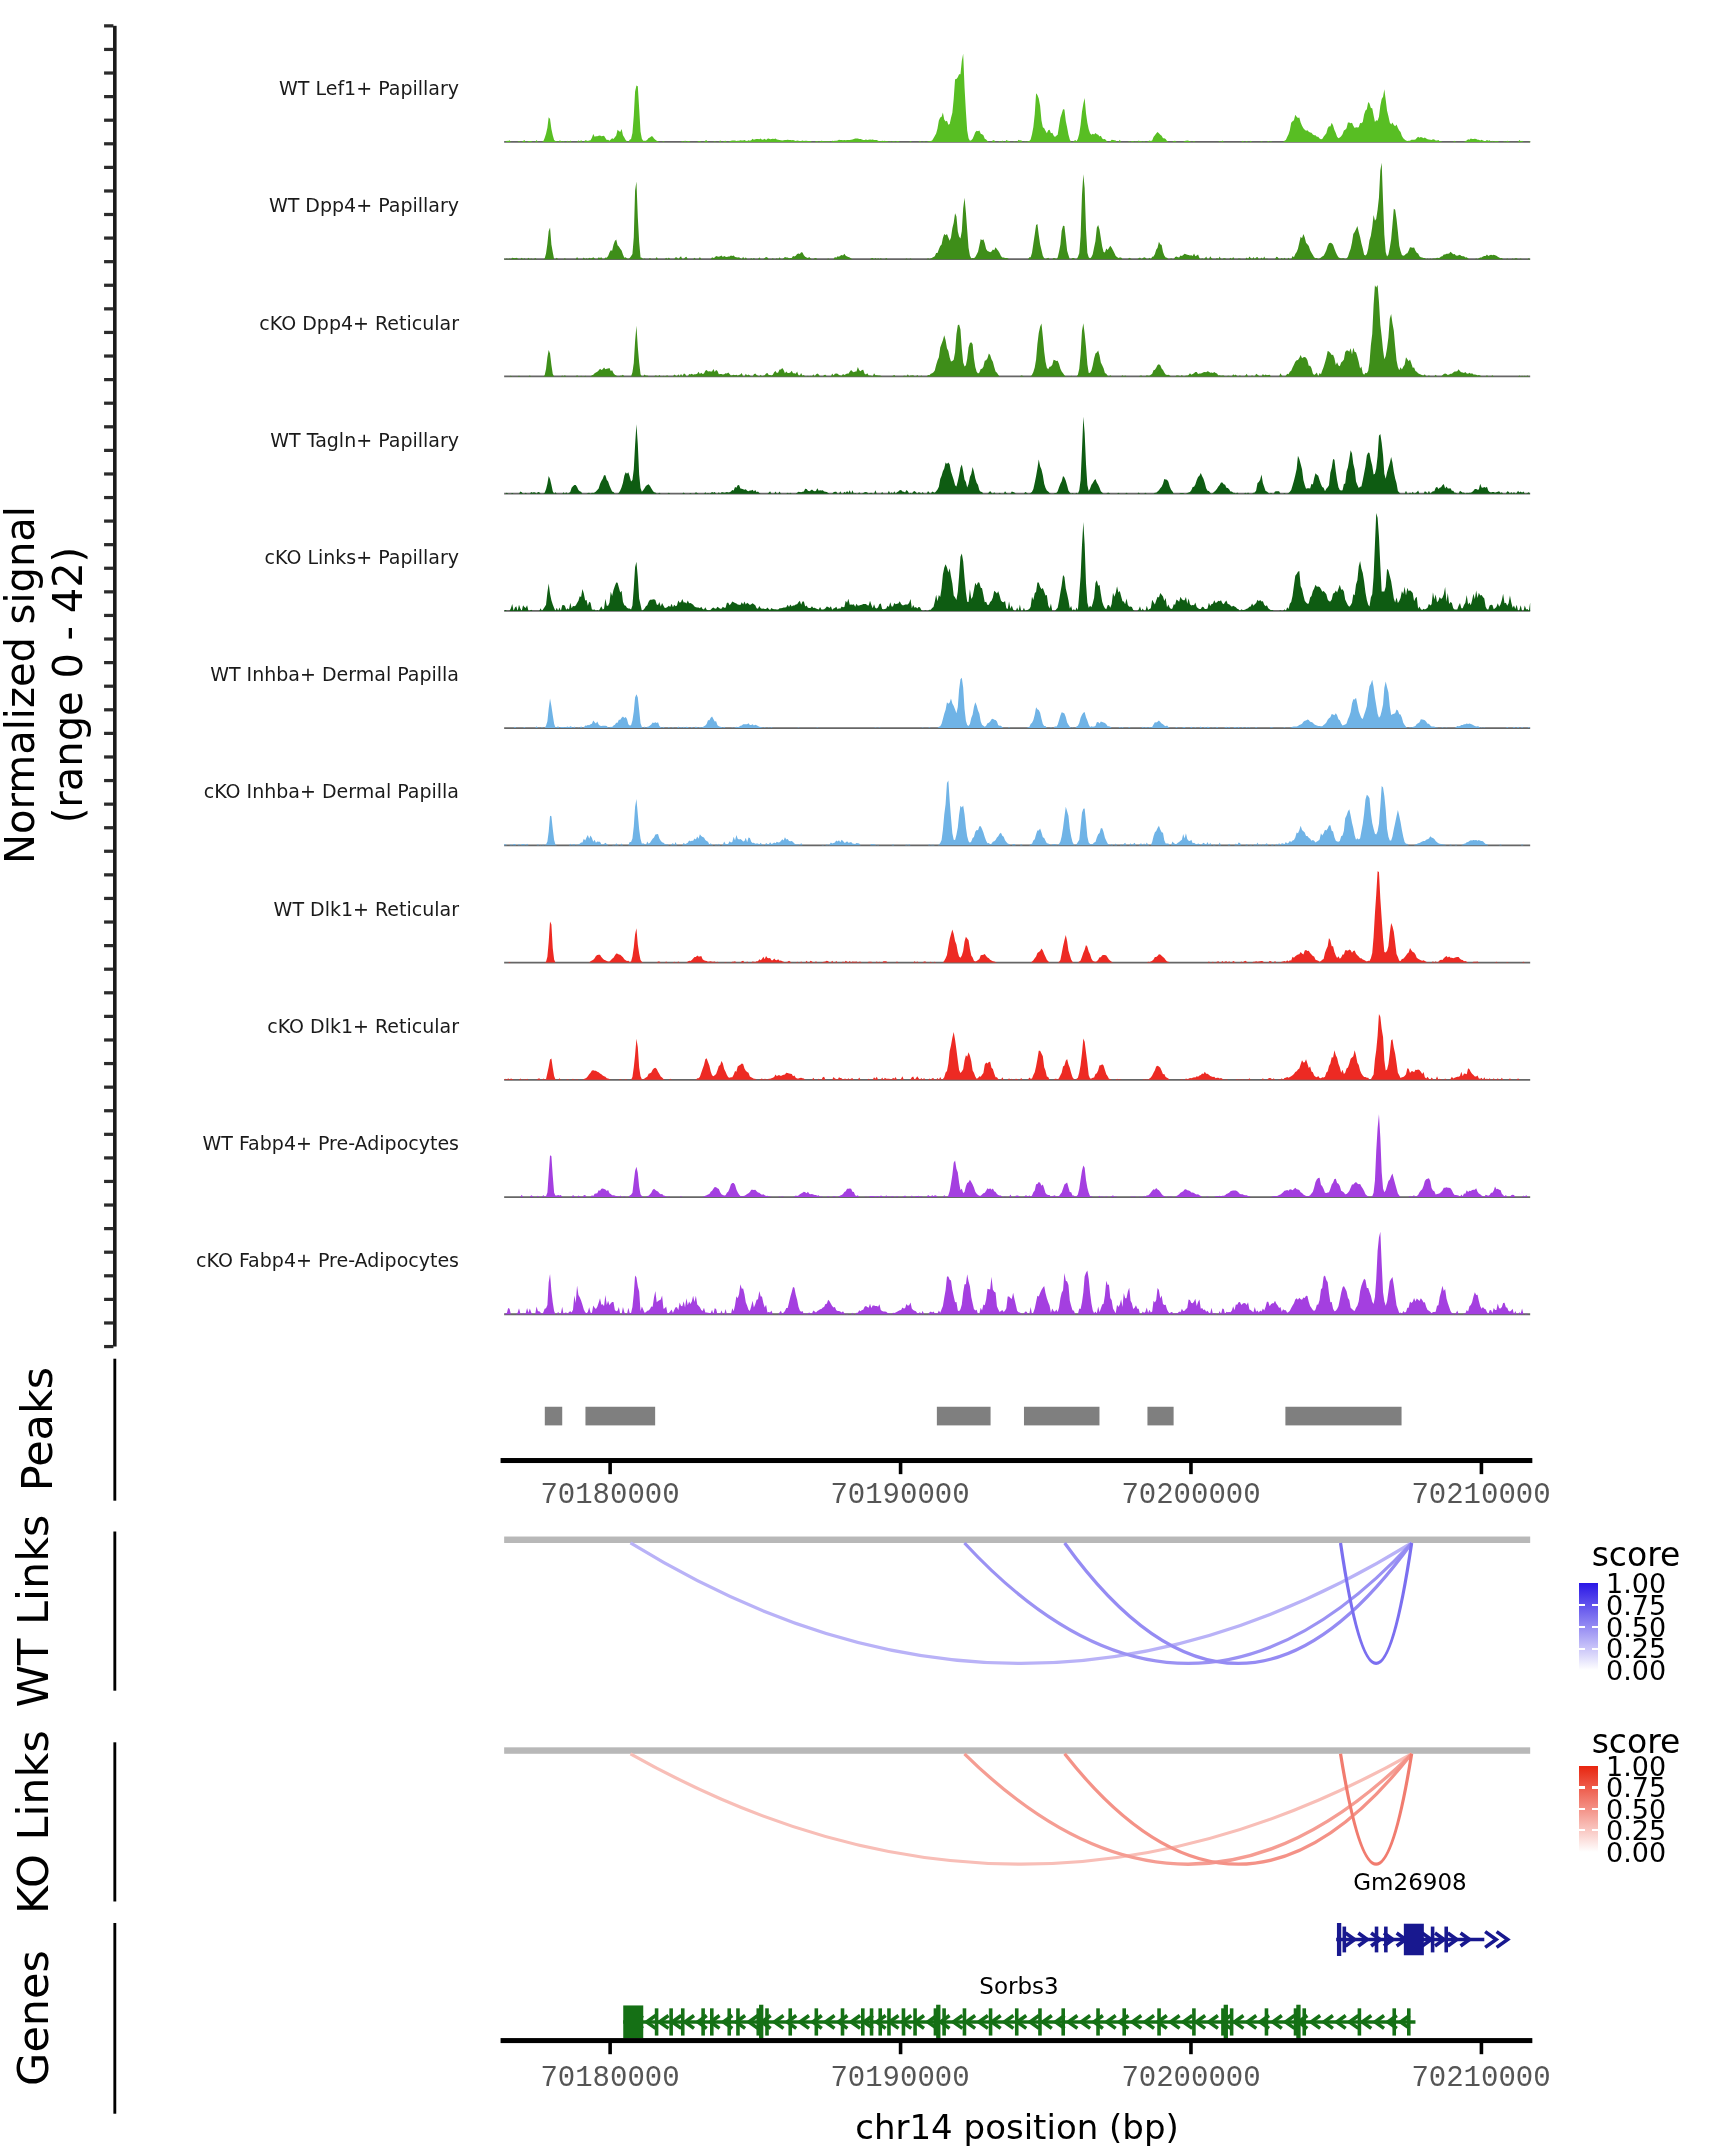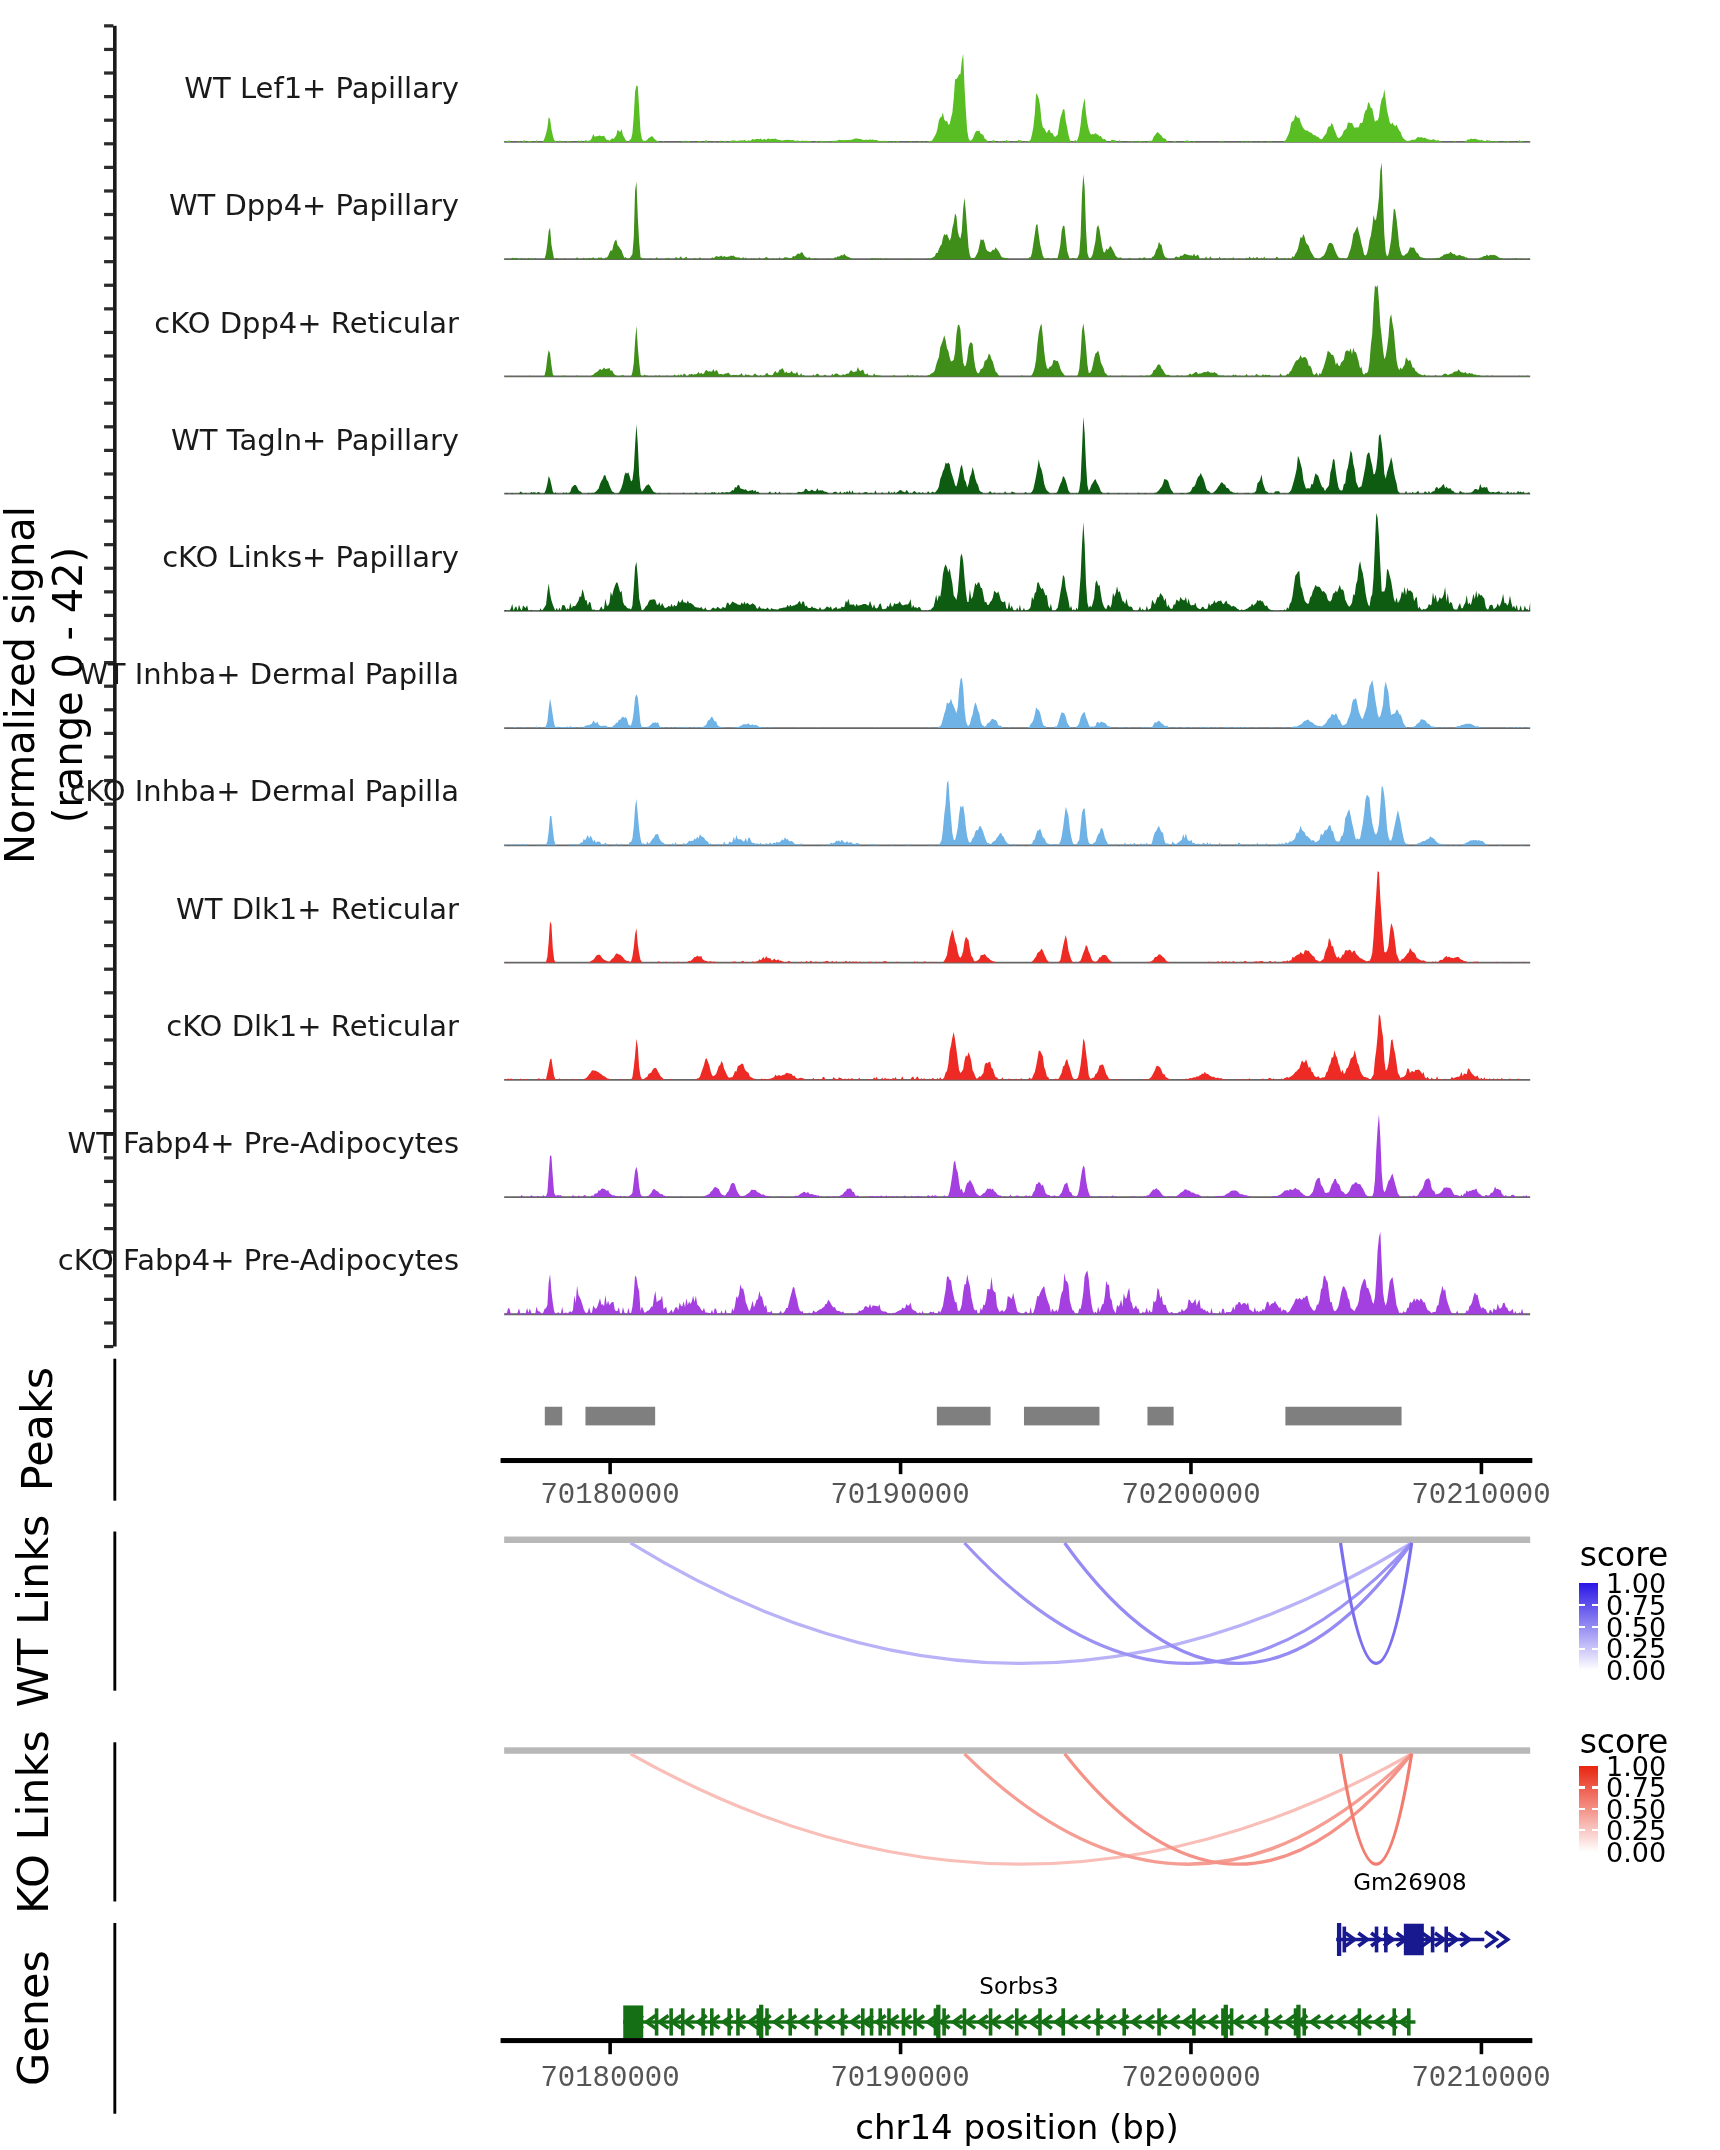--- a/index.html
+++ b/index.html
@@ -1,27 +1,27 @@
 <!DOCTYPE html>
 <html style="font-size:11.5px"><head>
 <meta charset="utf-8">
 <style>
   html,body{margin:0;padding:0;background:#ffffff;}
   #canvas{position:relative;width:1721px;height:2151px;background:#ffffff;overflow:hidden;
           font-family:"DejaVu Sans", sans-serif;color:#111;}
   #plot{position:absolute;left:0;top:0;}
   .track-label{position:absolute;right:1262px;transform:translateY(-50%);white-space:nowrap;
-               font-size:29px;color:#1a1a1a;}
+               font-size:19px;color:#1a1a1a;}
   .vlabel{position:absolute;transform:translate(-50%,-50%) rotate(-90deg);white-space:nowrap;
           font-size:43px;color:#000;}
   .ylab{position:absolute;transform:translate(-50%,-50%) rotate(-90deg);white-space:nowrap;
         font-size:40px;color:#000;text-align:center;line-height:1.2;}
   .tick-label{position:absolute;transform:translate(-50%,-50%);font-size:29px;color:#555;white-space:nowrap;font-family:Liberation Mono, monospace;}
   .axis-title{position:absolute;transform:translate(-50%,-50%);font-size:34px;color:#000;white-space:nowrap;}
-  .score-title{position:absolute;transform:translate(-50%,-50%);font-size:33px;color:#000;}
+  .score-title{position:absolute;transform:translate(-50%,-50%);font-size:33px;color:#000;margin-left:12px;}
   .score-tick{position:absolute;transform:translateY(-50%);font-size:27px;color:#000;white-space:nowrap;}
   .legend-bar{position:absolute;width:18.6px;}
   .notch{position:absolute;height:2.2px;width:5.7px;background:#fff;}
   .gene-label{position:absolute;transform:translate(-50%,-50%);font-size:23px;color:#000;white-space:nowrap;}
 </style>
 </head>
 <body>
 
 <div id="canvas">
   <svg id="plot" width="1721" height="2151" xmlns="http://www.w3.org/2000/svg" viewBox="0 0 2400 3000">

